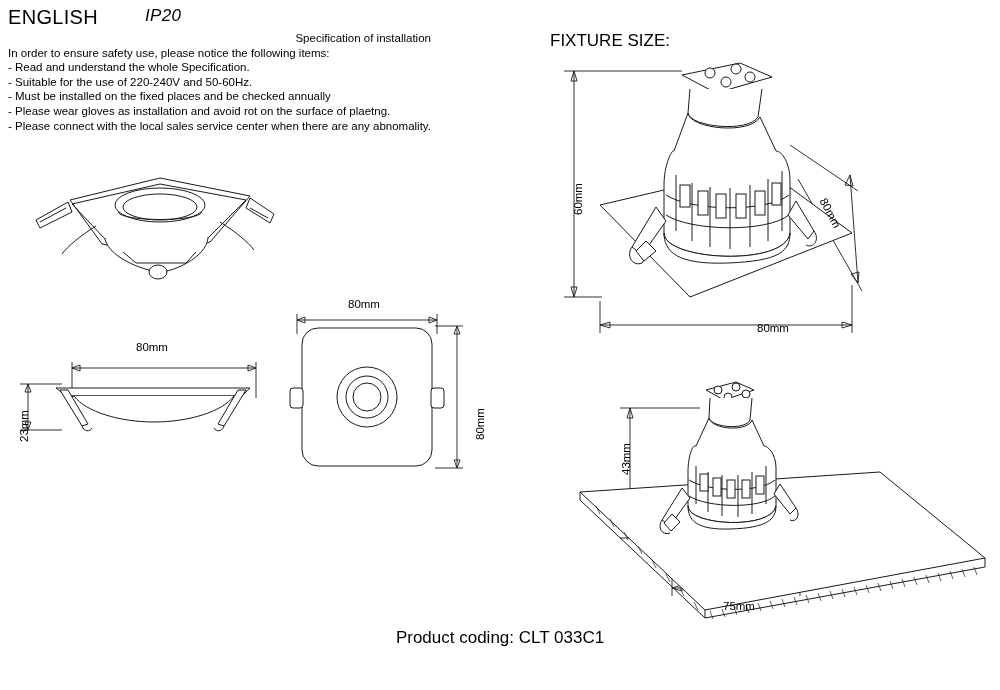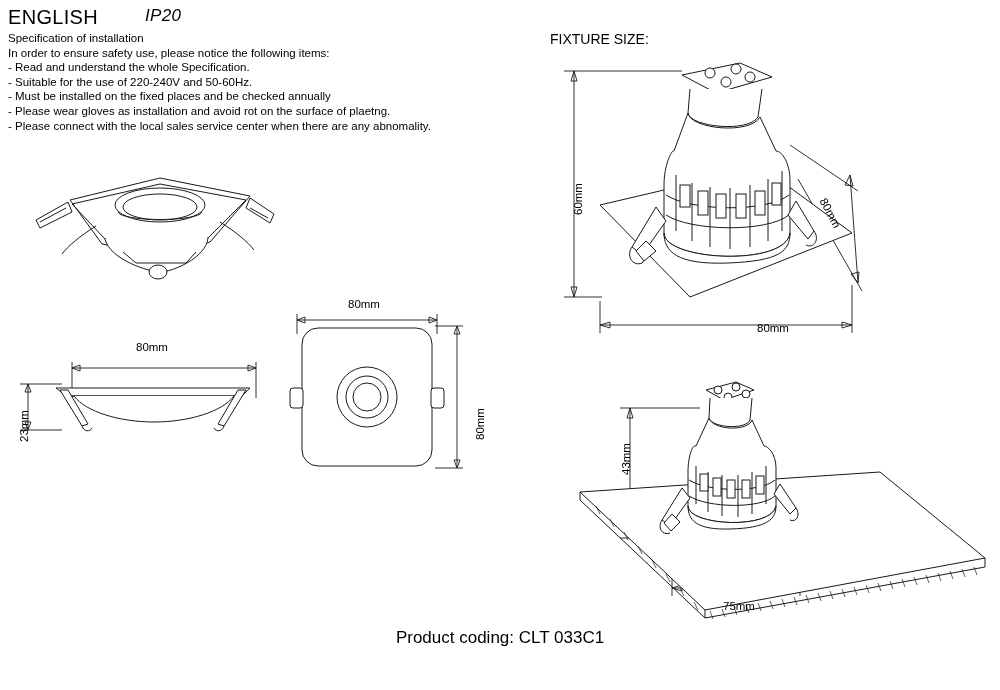--- a/index.html
+++ b/index.html
@@ -30,27 +30,27 @@
     font-style: italic;
   }
 
   
   #spec-block {
     left: 8px; top: 31px;
     font-size: 11.5px;
     line-height: 14.6px;
     white-space: nowrap;
   }
-  #spec-block .spec-title { display: block; }
+  #spec-block .spec-title { display: block; text-align: right; }
   #spec-block .spec-line { display: block; }
 
   
   #fixture-size-label {
     left: 550px; top: 31px;
-    font-size: 14px;
+    font-size: 17px;
   }
 
   
   #product-coding {
     left: 0; right: 0; top: 628px;
     text-align: center;
     font-size: 17px;
   }
 
   

